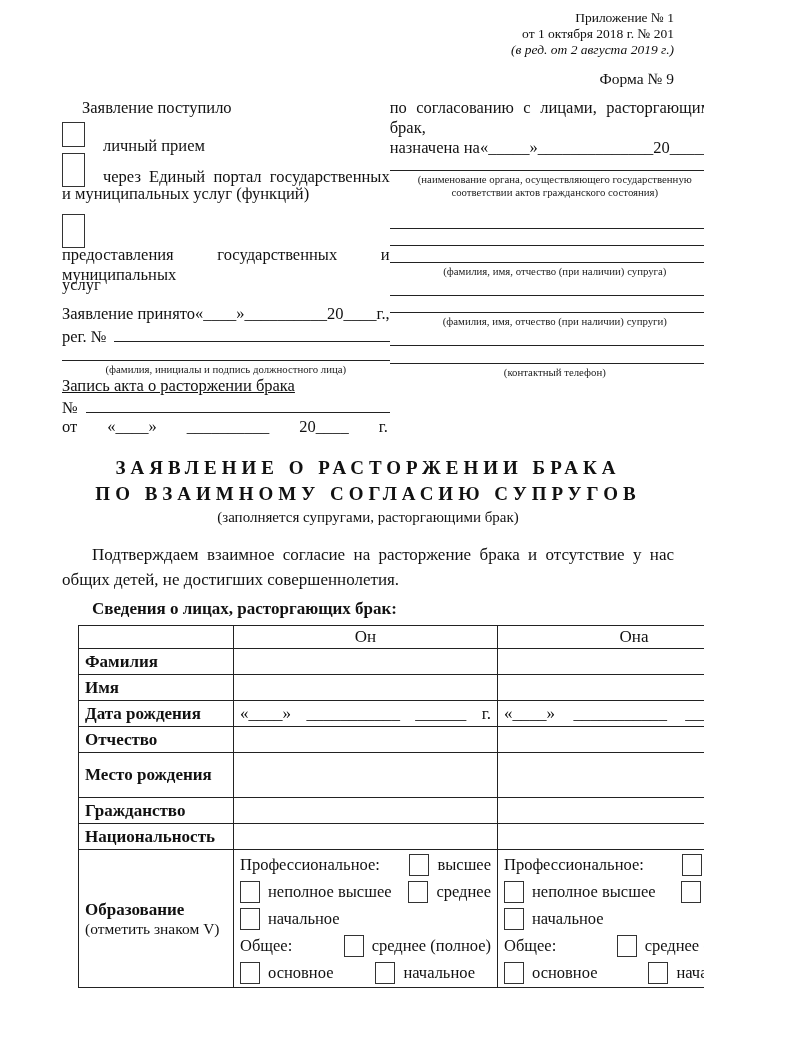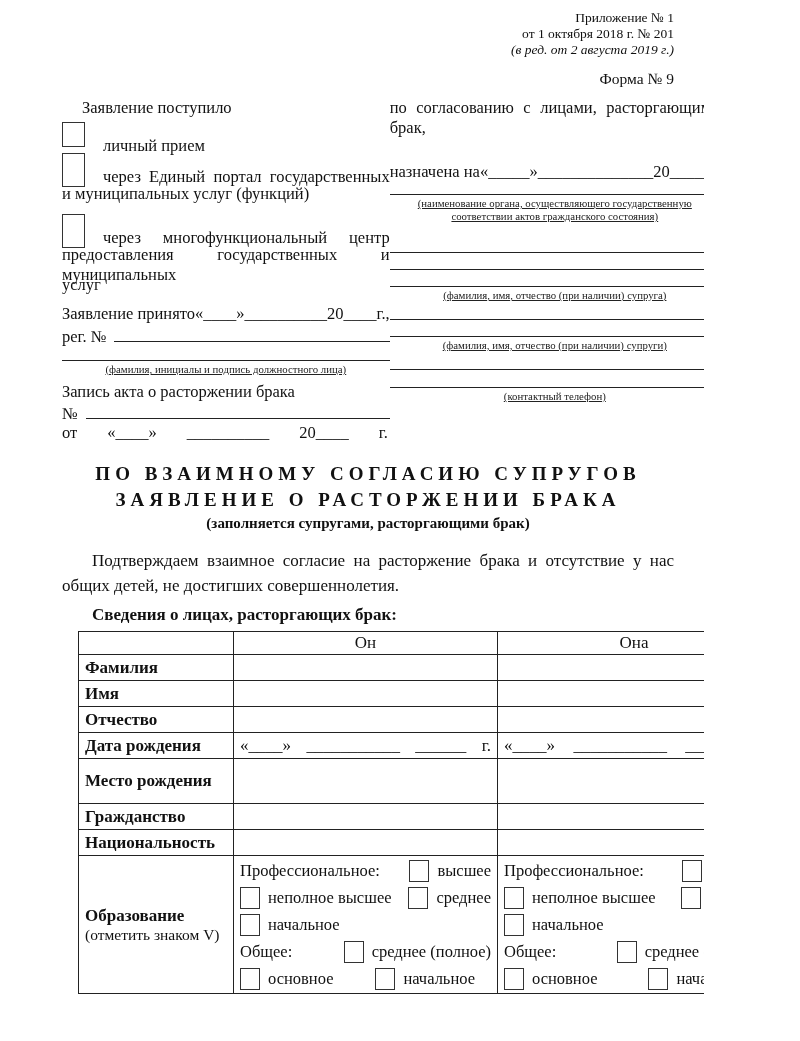--- a/index.html
+++ b/index.html
@@ -25,38 +25,38 @@
   .cb.tall { height:34px; margin-bottom:-10px; }
   .opt-text { flex:1;margin-top:14px; }
   .cont { height:30px; }
   .just { text-align:justify; text-align-last:justify; }
 
   .fieldrow { display:flex; justify-content:space-between; align-items:baseline; white-space:nowrap; }
   .acc { height:23px; margin-top:3px; }
   .regrow { display:flex; align-items:baseline; height:22px; }
   .fill { flex:1 1 auto; border-bottom:1.2px solid #222; height:15px; margin-left:8px; }
   .rule { border-bottom:1.2px solid #222; height:12px; }
-  .cap { font-size:10.8px; text-align:center; line-height:13px; margin-top:2px; color:#222;text-decoration:underline; }
-  .rectitle { height:22px; margin-top:6px; }
+  .cap { font-size:10.8px; text-align:center; line-height:13px; margin-top:2px; color:#222; }
+  .rectitle { height:22px; margin-top:0;text-decoration:underline; }
   .norow { display:flex; align-items:baseline; height:19px; }
   .fromrow { display:flex; align-items:baseline; gap:30px; height:24px; white-space:nowrap; }
 
   .r-just { height:33px; text-align:justify; text-align-last:justify; }
-  .appt { margin-top:31px; height:25px; }
+  .appt { margin-top:7px; height:25px; }
   .blank { border-bottom:1.2px solid #222; height:17px; }
   .blank.h18 { height:18px; }
   .commarow { display:flex; align-items:flex-end; height:18px; }
   .commarow .blank { flex:1 1 auto; }
   .comma { margin-left:3px; line-height:12px; }
   .sp14 { height:13px; }
 
   
   .title { text-align:center; margin-top:14px; }
   .t-line { font-weight:bold; font-size:19px; letter-spacing:5px; line-height:26px; }
-  .t-note { font-weight:bold; font-size:15px; margin-top:2px; }
+  .t-note { font-weight:normal; font-size:15px; margin-top:2px; }
 
   
   .paras { margin-top:16px; }
   .para { margin:0 0 7px 0; font-size:17px; line-height:25px; text-align:justify; text-indent:30px; }
   .tbl-heading { font-weight:bold; font-size:17px; text-indent:30px; margin:4px 0 6px 0; }
 
   
   table.persons { border-collapse:collapse; width:692px; margin-left:16px; table-layout:fixed; }
   table.persons td, table.persons th { border:1.6px solid #222; padding:1px 6px; font-size:17px; vertical-align:middle; }
   th.hcol { font-weight:normal; text-align:center; height:23px; font-size:16.5px; }
@@ -98,21 +98,20 @@
       </div>
 
       <div class="opt">
         <span class="cb tall"></span>
         <span class="opt-text just">через Единый портал государственных</span>
       </div>
       <div class="cont">и муниципальных услуг (функций)</div>
 
       <div class="opt">
         <span class="cb tall"></span>
-        <span class="opt-text just">через многофункциональный центр</span>
       </div>
       <div class="cont just">предоставления государственных и муниципальных</div>
       <div class="cont" style="height:26px">услуг</div>
 
       <div class="fieldrow acc">
         <span>Заявление принято</span>
         <span>«____»</span>
         <span>__________</span>
         <span>20____</span>
         <span>г.,</span>
@@ -166,22 +165,22 @@
       <div class="blank"></div>
       <div class="cap">(фамилия, имя, отчество (при наличии) супруги)</div>
 
       <div class="blank h18"></div>
       <div class="blank h18"></div>
       <div class="cap">(контактный телефон)</div>
     </div>
   </div>
 
   <div class="title">
+    <div class="t-line">ЗАЯВЛЕНИЕ О РАСТОРЖЕНИИ БРАКА</div>
     <div class="t-line">ПО ВЗАИМНОМУ СОГЛАСИЮ СУПРУГОВ</div>
-    <div class="t-line">ЗАЯВЛЕНИЕ О РАСТОРЖЕНИИ БРАКА</div>
     <div class="t-note">(заполняется супругами, расторгающими брак)</div>
   </div>
 
   <div class="paras">
     <p class="para">Подтверждаем взаимное согласие на расторжение брака и отсутствие у нас общих детей, не достигших совершеннолетия.</p>
     <div class="tbl-heading">Сведения о лицах, расторгающих брак:</div>
   </div>
 
   <table class="persons">
     <colgroup>
@@ -199,43 +198,43 @@
       <td class="lbl">Фамилия</td>
       <td></td>
       <td></td>
     </tr>
     <tr class="r">
       <td class="lbl">Имя</td>
       <td></td>
       <td></td>
     </tr>
     <tr class="r">
-      <td class="lbl">Отчество</td>
-      <td></td>
-      <td></td>
-    </tr>
-    <tr class="r">
       <td class="lbl">Дата рождения</td>
       <td class="datecell">
         <div class="datefield">
           <span>«____»</span>
           <span>___________</span>
           <span>______</span>
           <span>г.</span>
         </div>
       </td>
       <td class="datecell">
         <div class="datefield">
           <span>«____»</span>
           <span>___________</span>
           <span>______</span>
           <span>г.</span>
         </div>
       </td>
     </tr>
+    <tr class="r">
+      <td class="lbl">Отчество</td>
+      <td></td>
+      <td></td>
+    </tr>
     <tr class="r-place">
       <td class="lbl vbottom">Место рождения</td>
       <td></td>
       <td></td>
     </tr>
     <tr class="r">
       <td class="lbl">Гражданство</td>
       <td></td>
       <td></td>
     </tr>

